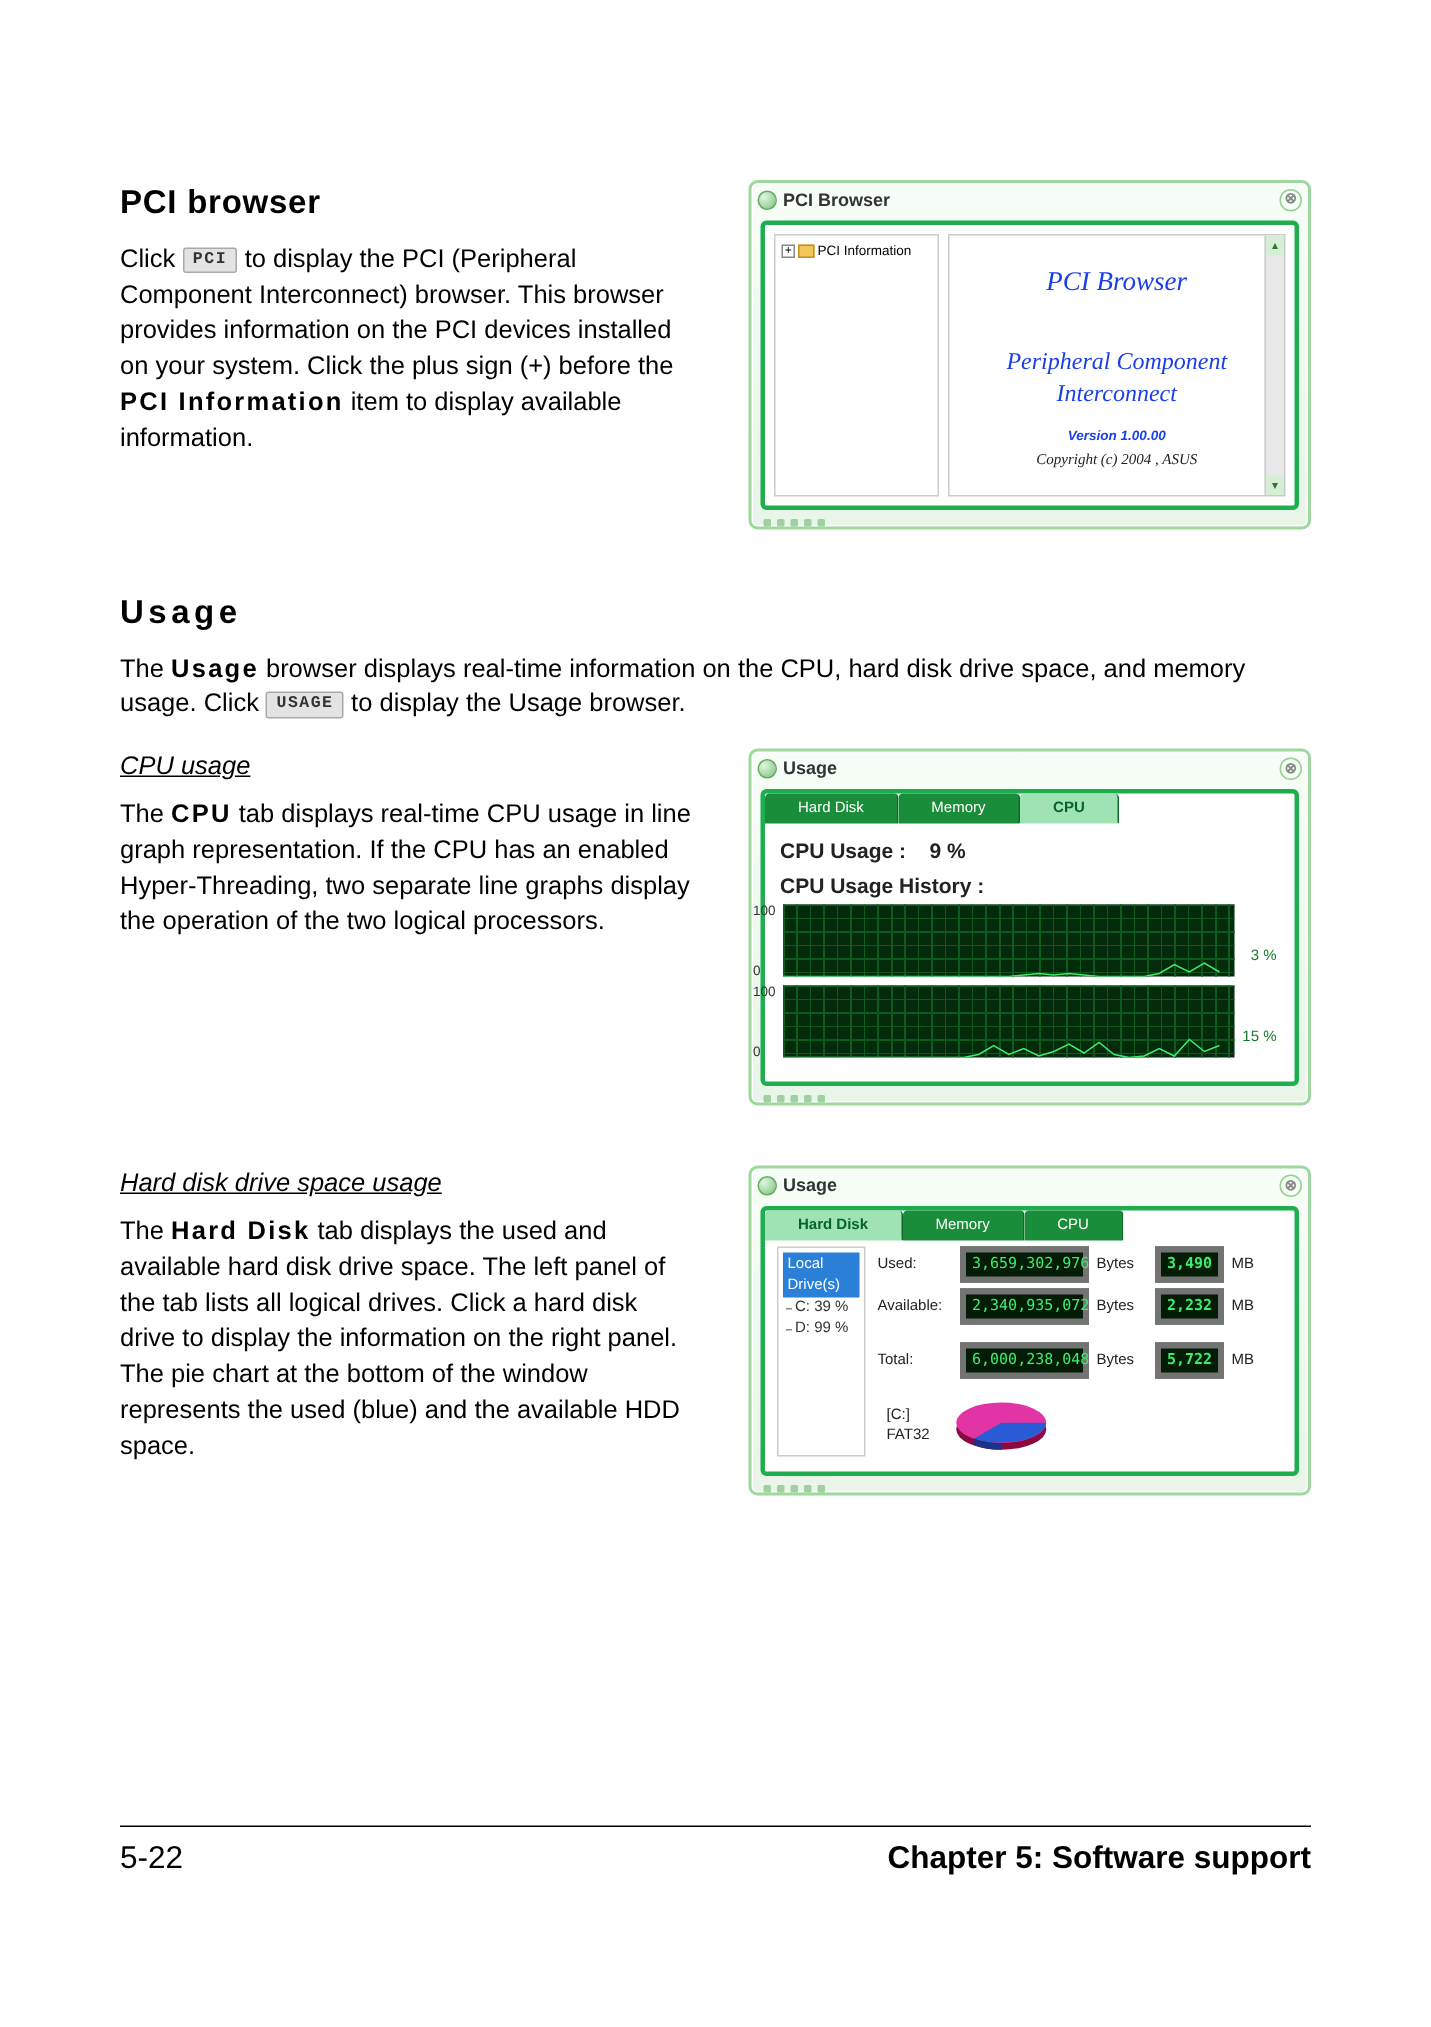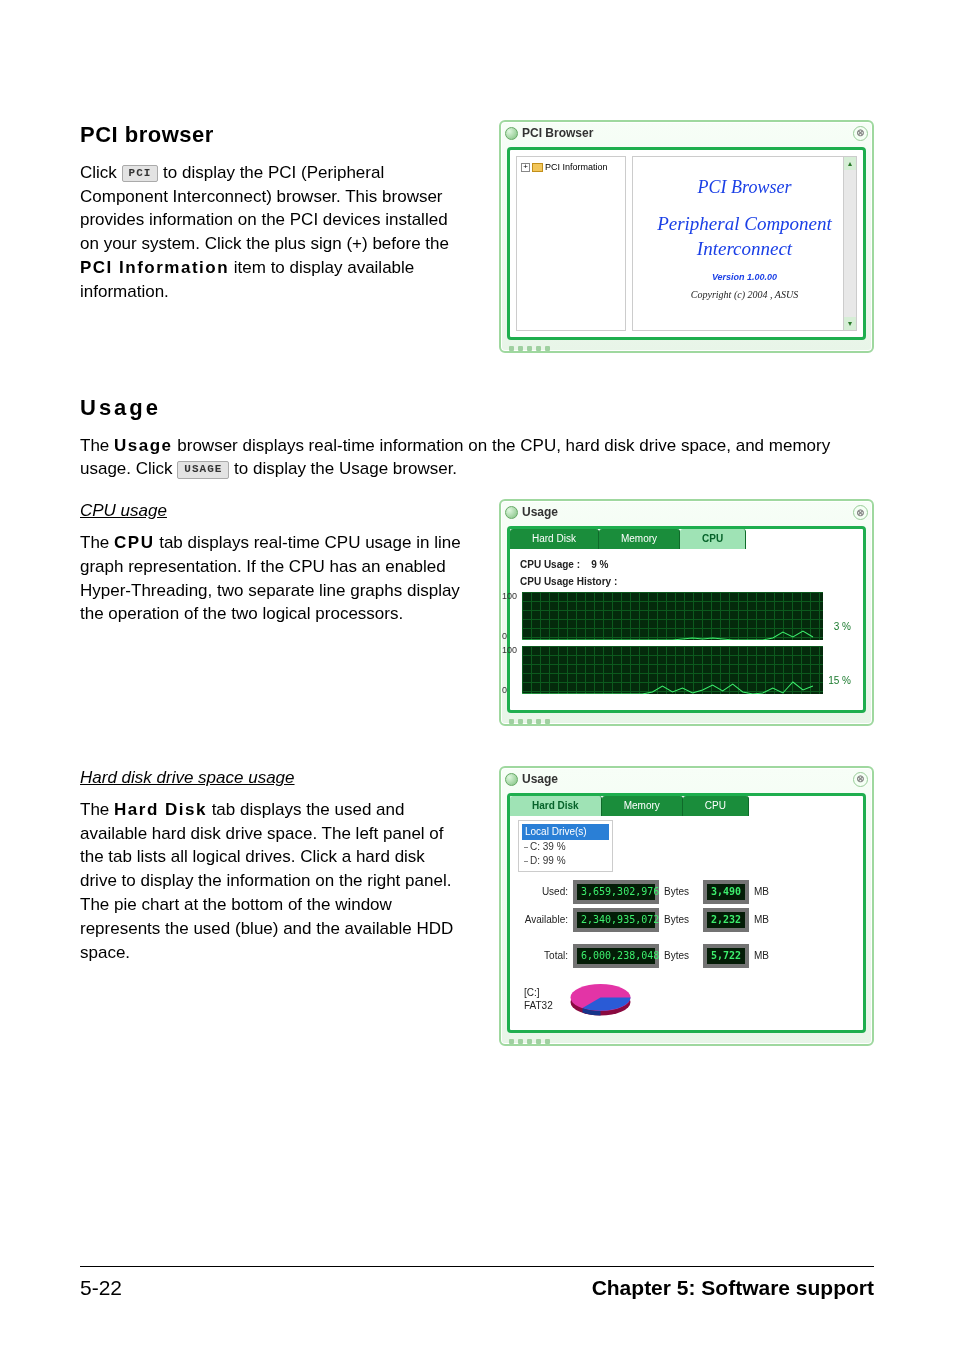--- a/index.html
+++ b/index.html
@@ -142,67 +142,67 @@
     display:flex; align-items:center; justify-content:center;
     font-size:8px; color:#2a7a2a;
   }
   .pci-right .logo {
     text-align:center;
     font-family: "Comic Sans MS", cursive;
     font-style: italic;
     color: #1a3fe6;
   }
   .pci-right .logo .t1 { font-size: 18px; margin-top: 12px; }
-  .pci-right .logo .t2 { font-size: 19px; margin-top: 12px; line-height:1.3; }
+  .pci-right .logo .t2 { font-size: 16px; margin-top: 32px; line-height:1.3; }
   .pci-right .logo .ver { font-size: 9px; font-weight:bold; margin-top:10px; font-family:Arial;}
   .pci-right .logo .cpy { font-size: 10px; font-style: italic; margin-top:4px; color:#222; font-family: "Times New Roman", serif;}
 
   
   .tabs {
     display:flex; gap:0; margin:-6px -6px 0 -6px;
   }
   .tab {
     flex:0 0 auto; padding:3px 22px 3px 22px;
     font-size:10px; color:#fff; background:#1a8d3b;
     border-right:1px solid #0f6a2a;
     border-top-left-radius:3px; border-top-right-radius:3px;
   }
   .tab.inactive { background:#1a8d3b; }
   .tab.active { background:#9fe3b5; color:#06632a; font-weight:bold;}
   .cpu-body { padding: 6px 4px 0 4px; }
-  .cpu-body .row { font-size:10px; font-weight:bold; margin:3px 0; color:#222;}
+  .cpu-body .row { font-size:14px; font-weight:bold; margin:3px 0; color:#222;}
   .graph-wrap { position:relative; }
   .graph {
     height:48px; margin:2px 30px 6px 2px;
     background:#042a0c;
     position:relative;
     background-image:
       repeating-linear-gradient(to right, #0c5a1e 0 1px, transparent 1px 9px),
       repeating-linear-gradient(to bottom, #0c5a1e 0 1px, transparent 1px 9px);
   }
   .graph svg { position:absolute; inset:0; width:100%; height:100%; }
   .axis-l { position:absolute; left:-18px; font-size:9px; color:#333;}
   .pct-r { position:absolute; right:2px; bottom:6px; font-size:10px; color:#1a7a2d;}
 
   
-  .hdd-body { display:flex; gap:8px; padding:4px 2px;flex-direction:column; }
+  .hdd-body { display:flex; gap:8px; padding:4px 2px; }
   .drive-list {
     width:95px; border:1px solid #ccc; padding:3px; font-size:10px;
     color:#333; background:#fff;
   }
   .drive-list .hdr {
     background:#2a7fd6; color:#fff; padding:1px 3px; font-size:10px;
   }
   .drive-list .item { padding:0 0 0 8px; position:relative; }
   .drive-list .item::before {
     content:""; position:absolute; left:2px; top:7px; width:4px; height:1px; background:#888;
   }
   .hdd-right { flex:1; display:flex; flex-direction:column; gap:4px; font-size:10px; color:#ddd;}
   .bar-row { display:flex; align-items:center; gap:5px; }
-  .bar-row .lbl { width:50px; text-align:right; color:#222;}
+  .bar-row .lbl { width:50px; text-align:left; color:#222;}
   .bar-row .unit { width:34px; color:#222; }
   .valbox {
     background:#031c06; color:#3dee6d; padding:1px 4px;
     font-family:monospace; font-size:10px; border:4px solid #737373;
     text-align:right;
   }
   .valbox.big { width:86px; }
   .valbox.sm { width:46px;font-weight:bold; }
   .pie-area { display:flex; align-items:center; gap:10px; margin:6px 0 0 6px;}
   .pie-label { font-size:10px; color:#222; line-height:1.3;}

